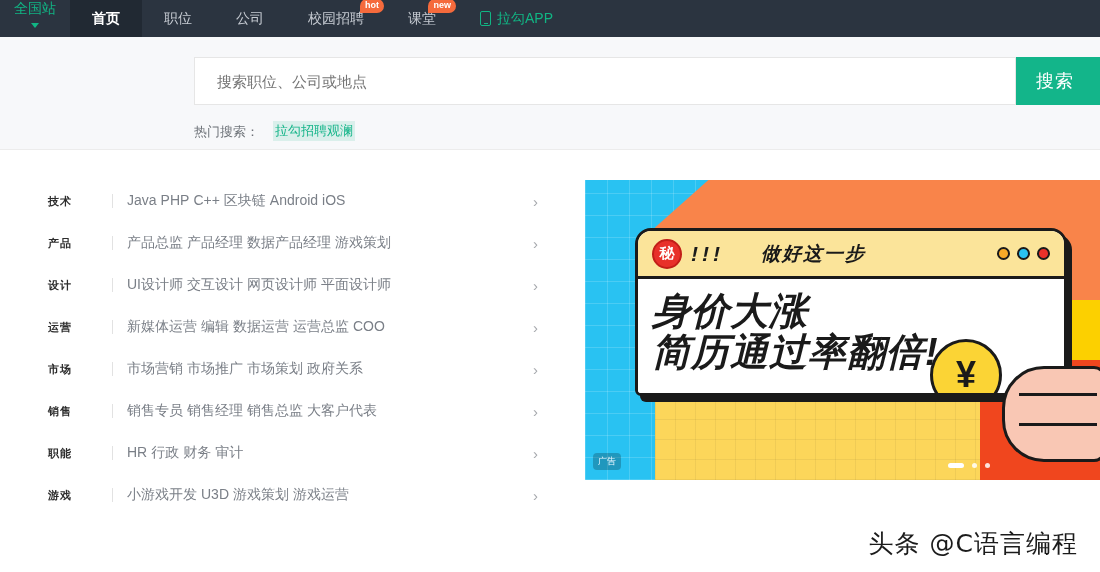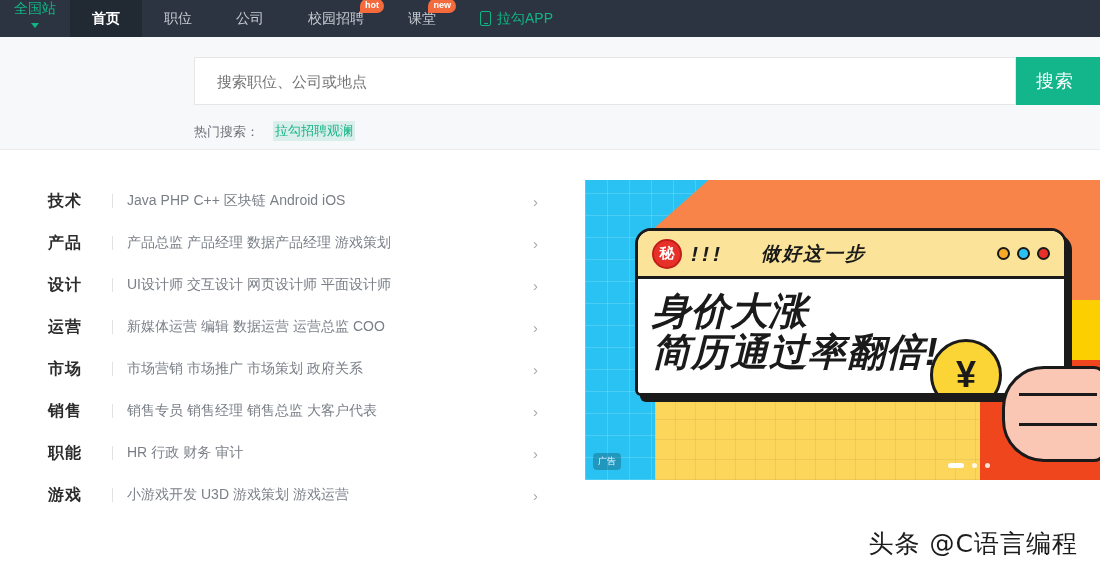--- a/index.html
+++ b/index.html
@@ -148,21 +148,21 @@
     display: flex;
     align-items: center;
     height: 42px;
     font-size: 14px;
     cursor: pointer;
   }
   .catname {
     width: 58px;
     font-weight: bold;
     color: #2c2c2c;
-    font-size: 16px;
+    font-size: 11px;
     letter-spacing: 1px;
     flex: 0 0 58px;
   }
   .catdiv {
     width: 1px; height: 14px;
     background: #e2e2e2;
     margin: 0 14px 0 6px;
     flex: 0 0 1px;
   }
   .subs { display: flex; gap: 4px; flex: 1 1 auto; color: #7a7f87; }

